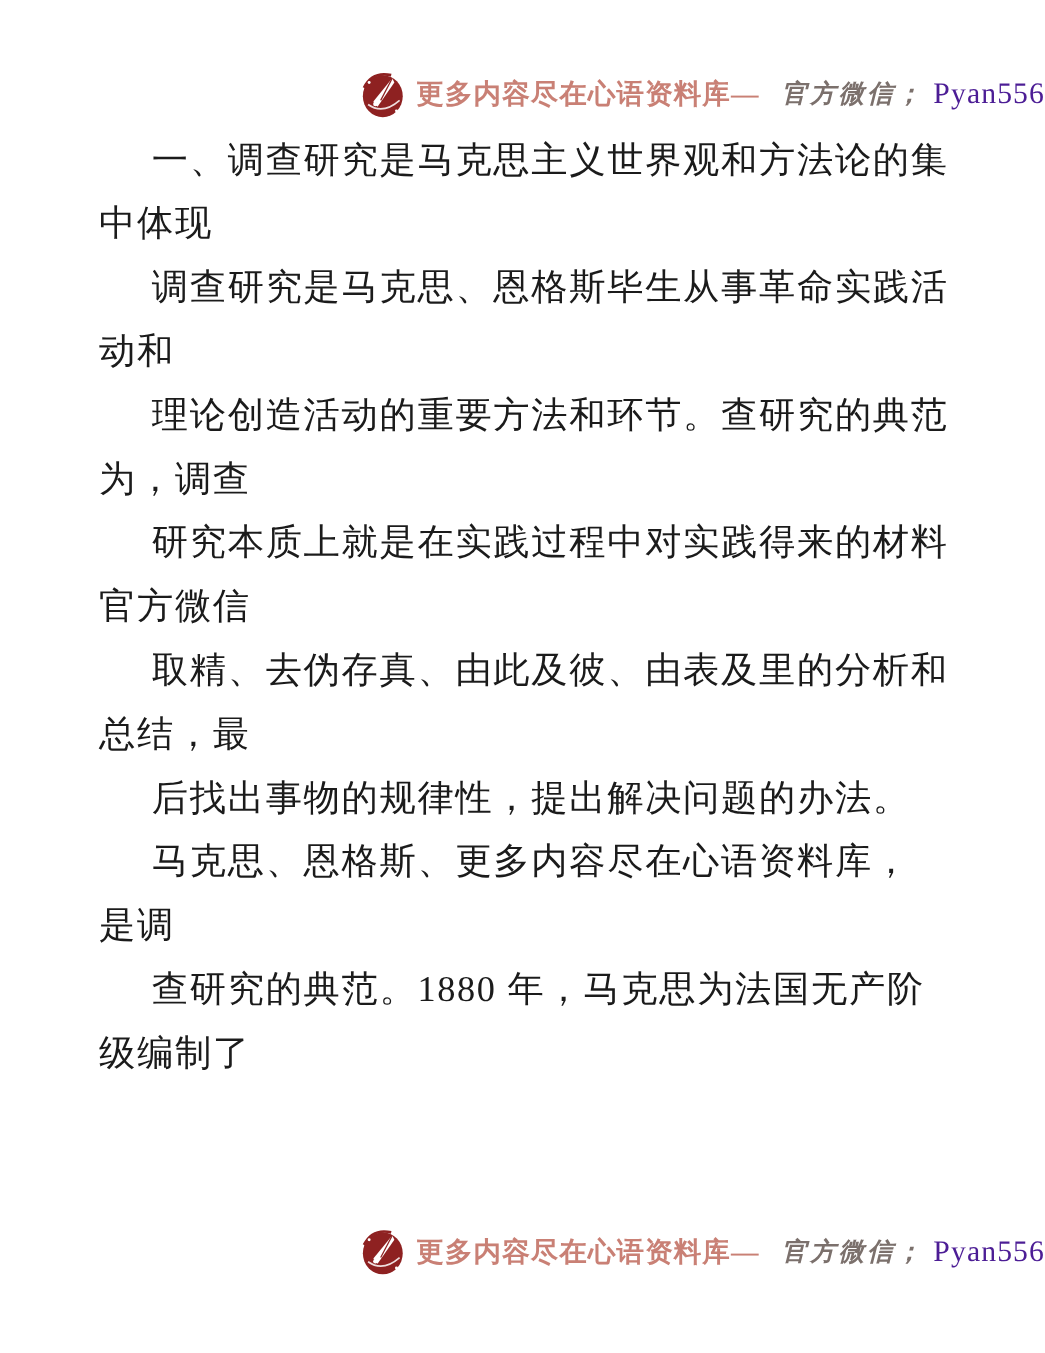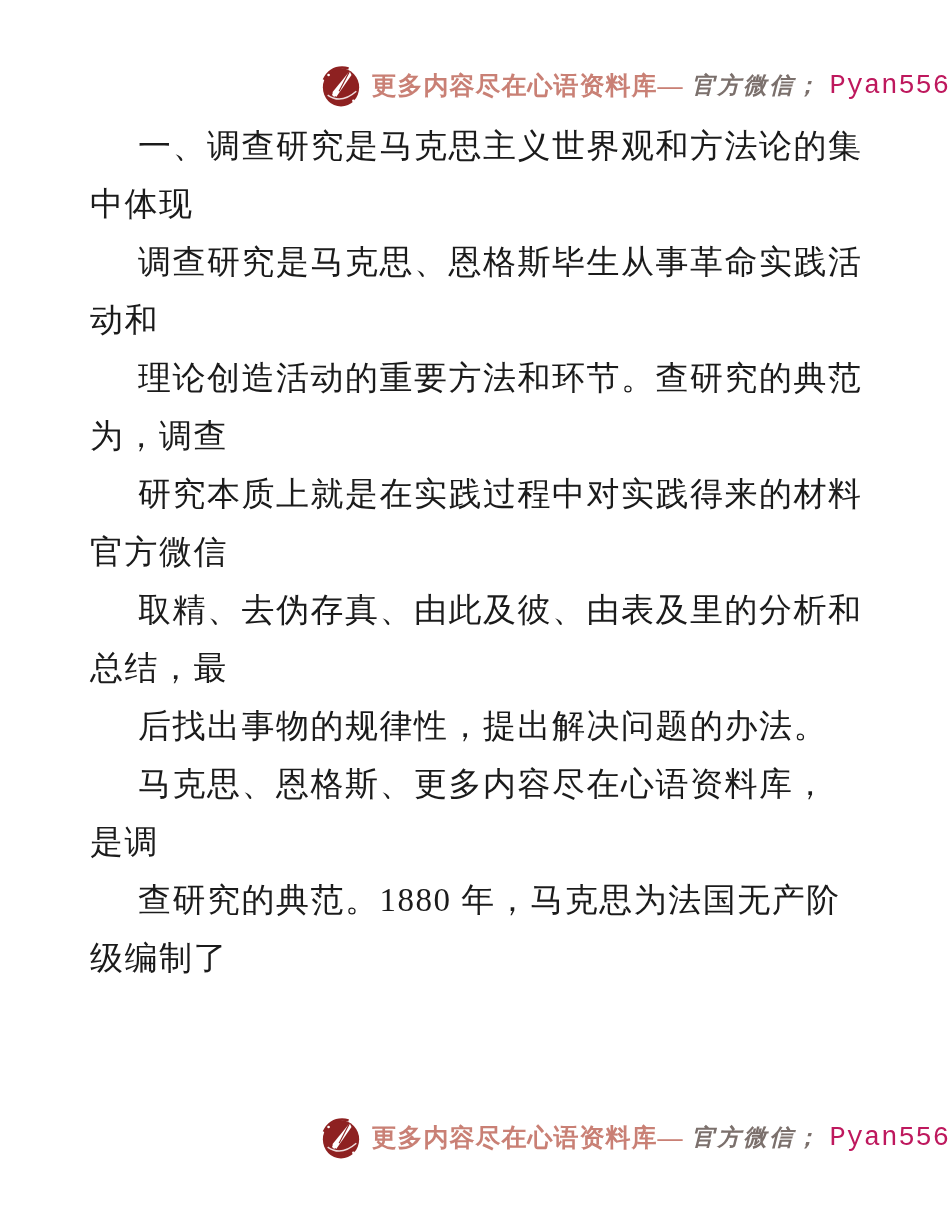--- a/index.html
+++ b/index.html
@@ -38,24 +38,25 @@
     font-weight: bold;
     font-size: 25px;
     letter-spacing: 1px;
   }
   .wm-label {
     color: #7b706c;
     font-style: italic;
     font-size: 23px;
     letter-spacing: 3px;
     font-weight: bold;
+    margin-left: 12px;
   }
   .wm-account {
-    color: #be185d;
-    font-family: Liberation Mono, monospace;
+    color: #4c1d95;
+    font-family: Liberation Serif, serif;
     font-size: 27px;
     letter-spacing: 1px;
   }
   
   .content {
     position: absolute;
     top: 117px;
     left: 90px;
     width: 780px;
   }

